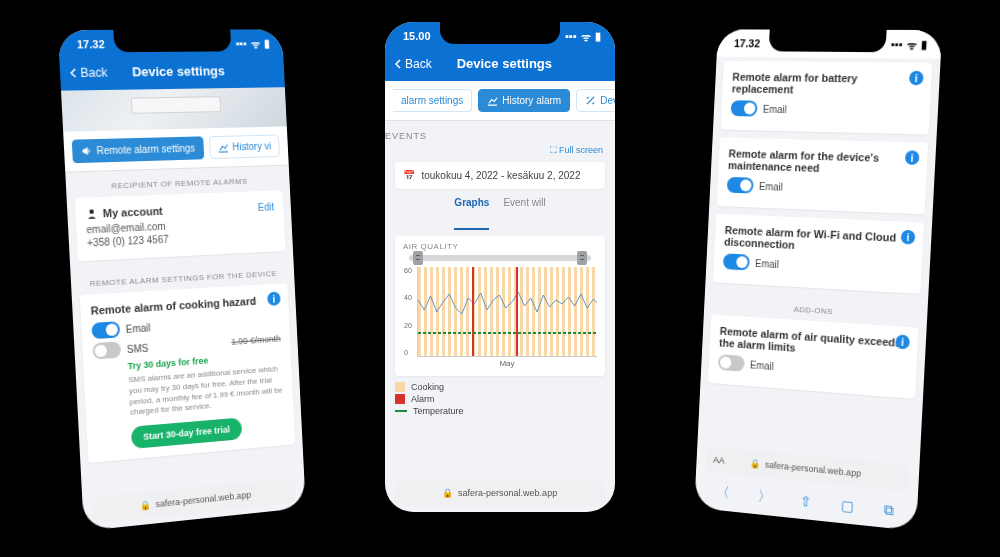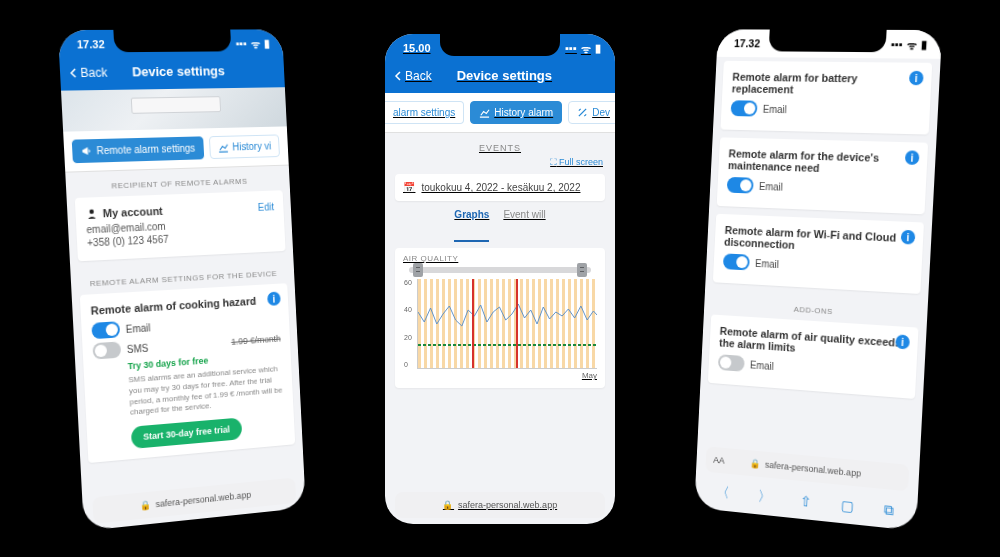--- a/index.html
+++ b/index.html
@@ -148,21 +148,21 @@
     font-size: 9px; color: #555; gap: 4px;
   }
   .url-bar .aa { position: absolute; left: 18px; font-size: 9px; color: #444; }
   .safari-bar {
     height: 32px;
     display: flex; justify-content: space-around; align-items: center;
     padding: 0 8px 4px;
   }
   .safari-bar span { color: #2b8bd6; font-size: 14px; }
   
-  .events-head { text-align:center; font-size:9px; color:#888; letter-spacing:1px; padding: 10px 0 4px; }
+  .events-head { font-size:9px; color:#888; letter-spacing:1px; padding: 10px 0 4px; }
   .fullscreen { text-align:right; padding: 0 12px 6px; color:#2b8bd6; font-size:9px; }
   .date-sel {
     margin: 0 10px 8px; background:#fff; border-radius:4px;
     padding: 8px; font-size:10px; color:#444; display:flex; align-items:center; gap:6px;
     box-shadow: 0 1px 2px rgba(0,0,0,.06);
   }
   .subtabs { display:flex; justify-content:center; gap:14px; font-size:10px; margin-bottom:6px; color:#888; }
   .subtabs .active { color:#1e67b3; border-bottom:2px solid #1e67b3; padding-bottom:20px; font-weight:600; }
   .chart-card { background:#fff; margin:0 10px; border-radius:4px; padding:6px 8px 8px; box-shadow:0 1px 2px rgba(0,0,0,.05); }
   .chart-title { text-align:left; font-size:8px; color:#888; letter-spacing:.5px; margin-bottom:4px; }
@@ -177,27 +177,27 @@
       linear-gradient(to bottom, #fff,#fff);
     position: relative;
     border-left:1px solid #ccc; border-bottom:1px solid #ccc;
     margin-top:2px;
   }
   .y-axis { position:absolute; left:-14px; top:0; bottom:0; display:flex; flex-direction:column; justify-content:space-between; font-size:7px; color:#666; }
   .series-line { position:absolute; left:0; right:0; }
   .temp-line { bottom:22px; height:2px; background:repeating-linear-gradient(to right,#1b8a3c 0 3px,transparent 3px 5px); }
   .hum-line { bottom:40px; height:24px; }
   .hum-line svg { width:100%; height:100%; }
-  .x-label { text-align:right; font-size:8px; color:#666; margin-top:2px; }
+  .x-label { text-align:center; font-size:8px; color:#666; margin-top:2px; }
   .legend { margin:6px 10px 0; font-size:9px; color:#444; }
   .legend .item { display:flex; align-items:center; gap:6px; margin:2px 0; }
   .sw { width:10px; height:10px; border-radius:1px; }
   
   #p1 { left: 60px; top: 20px; transform: perspective(1200px) rotateY(14deg) rotateZ(-3deg); }
-  #p2 { left: 375px; top: 24px; text-decoration: underline; }
+  #p2 { left: 375px; top: 12px; }
   #p3 { left: 690px; top: 20px; transform: perspective(1200px) rotateY(-14deg) rotateZ(3deg); }
   
   .floor-shadow { position:absolute; bottom:6px; width:250px; height:24px;
     background: radial-gradient(ellipse at center, rgba(0,0,0,.45) 0%, rgba(0,0,0,0) 70%); }
   #s1{ left:75px;} #s2{left:385px;} #s3{left:698px;}
 </style>
 </head>
 <body>
 
 <div class="floor-shadow" id="s1"></div>
@@ -293,21 +293,21 @@
     </div>
     <div class="header">
       <div class="back">
         <svg viewBox="0 0 10 10">
             <path d="M7 1 L3 5 L7 9" stroke="#fff" fill="none" stroke-width="1.5"></path>
           </svg>
         <span>Back</span>
       </div>
       <div class="title">Device settings</div>
     </div>
-    <div class="tabs" style="padding-left:0;">
+    <div class="tabs" style="padding-left:8px;">
       <div class="tab" style="border-radius:0 4px 4px 0; border-left:none;">
         <span>alarm settings</span>
       </div>
       <div class="tab active">
         <svg viewBox="0 0 12 12">
             <path d="M1 11 H11 M2 9 L5 5 L8 7 L11 3" stroke="currentColor" fill="none" stroke-width="1.2"></path>
           </svg>
         <span>History alarm</span>
       </div>
       <div class="tab">
@@ -350,20 +350,34 @@
               <svg viewBox="0 0 200 24" preserveAspectRatio="none">
                 <path d="M0 8 L7 18 L14 4 L21 20 L28 10 L35 2 L42 16 L49 22 L56 6 L63 12 L70 1 L77 18 L84 8 L91 3 L98 16 L105 10 L112 0 L119 14 L126 6 L133 20 L140 3 L147 15 L154 8 L161 12 L168 5 L175 14 L182 2 L189 16 L196 7 L200 11" stroke="#5b8fc7" stroke-width="1" fill="none"></path>
               </svg>
             </div>
             <div style="position:absolute;bottom:0;left:30%;width:2px;height:100%;background:#d6322b;"></div>
             <div style="position:absolute;bottom:0;left:55%;width:2px;height:100%;background:#d6322b;"></div>
           </div>
           <div class="x-label">May</div>
         </div>
       </div>
+      <div class="legend">
+        <div class="item">
+            <span class="sw" style="background:#f8d8a6;"></span>
+            <span>Cooking</span>
+          </div>
+        <div class="item">
+            <span class="sw" style="background:#d6322b;"></span>
+            <span>Alarm</span>
+          </div>
+        <div class="item">
+            <span style="width:12px;height:0;border-top:2px solid #1b8a3c;"></span>
+            <span>Temperature</span>
+          </div>
+      </div>
     </div>
     <div class="url-bar">
       <span>🔒</span>
       <span>safera-personal.web.app</span>
     </div>
   </div>
 </div>
 
 <div class="phone" id="p3">
   <div class="notch"></div>

